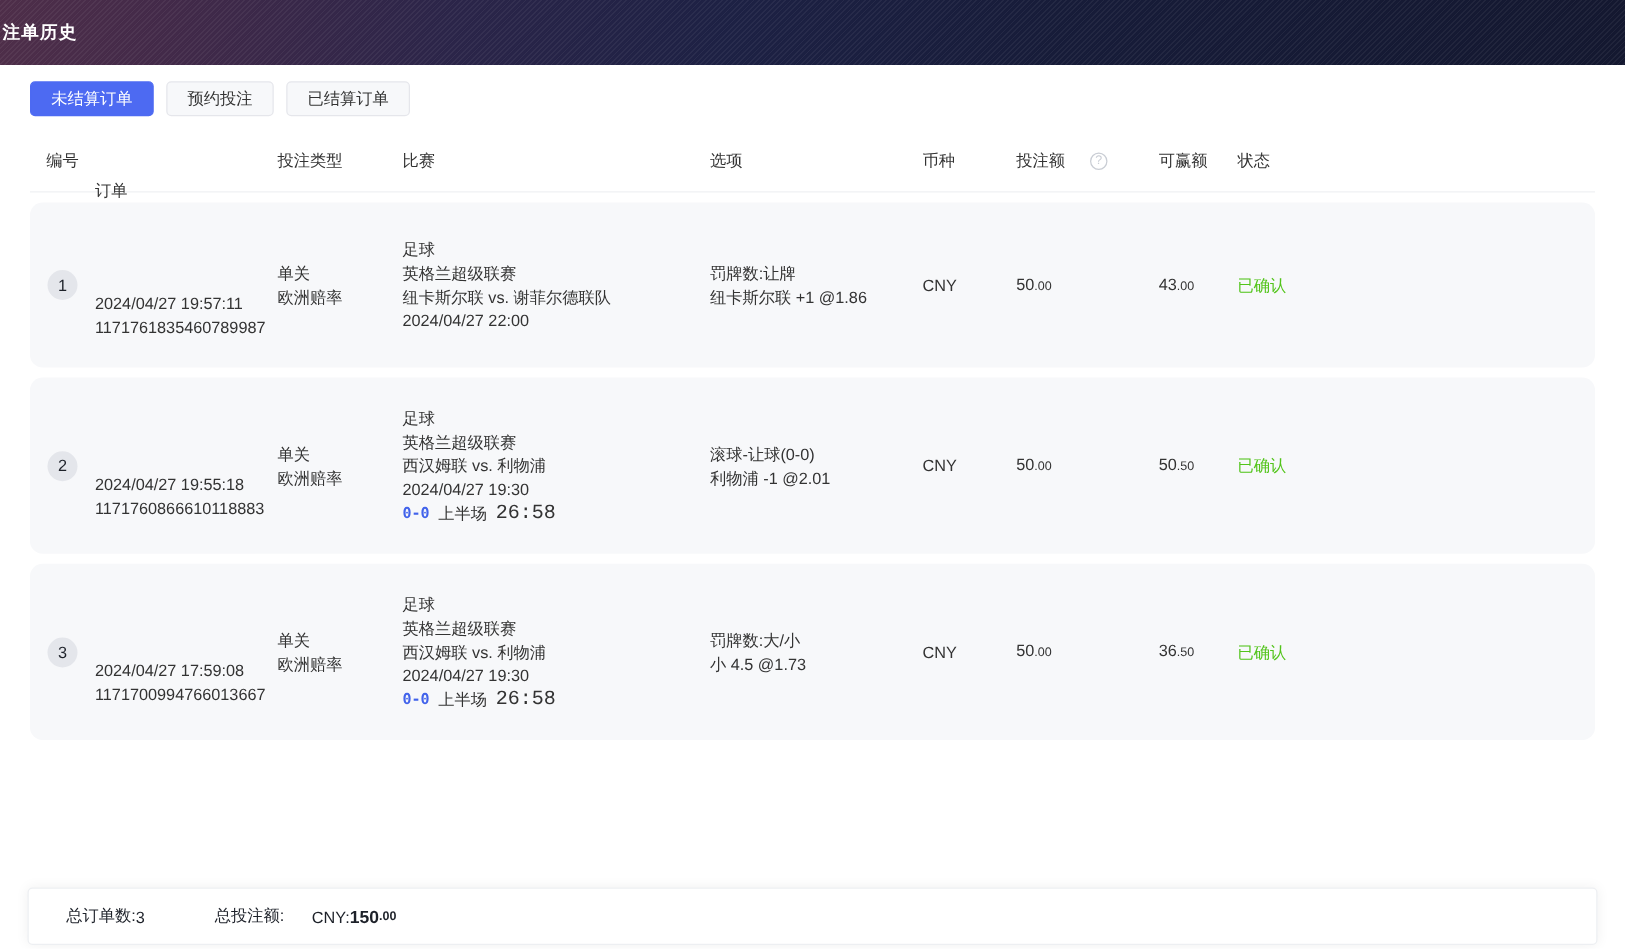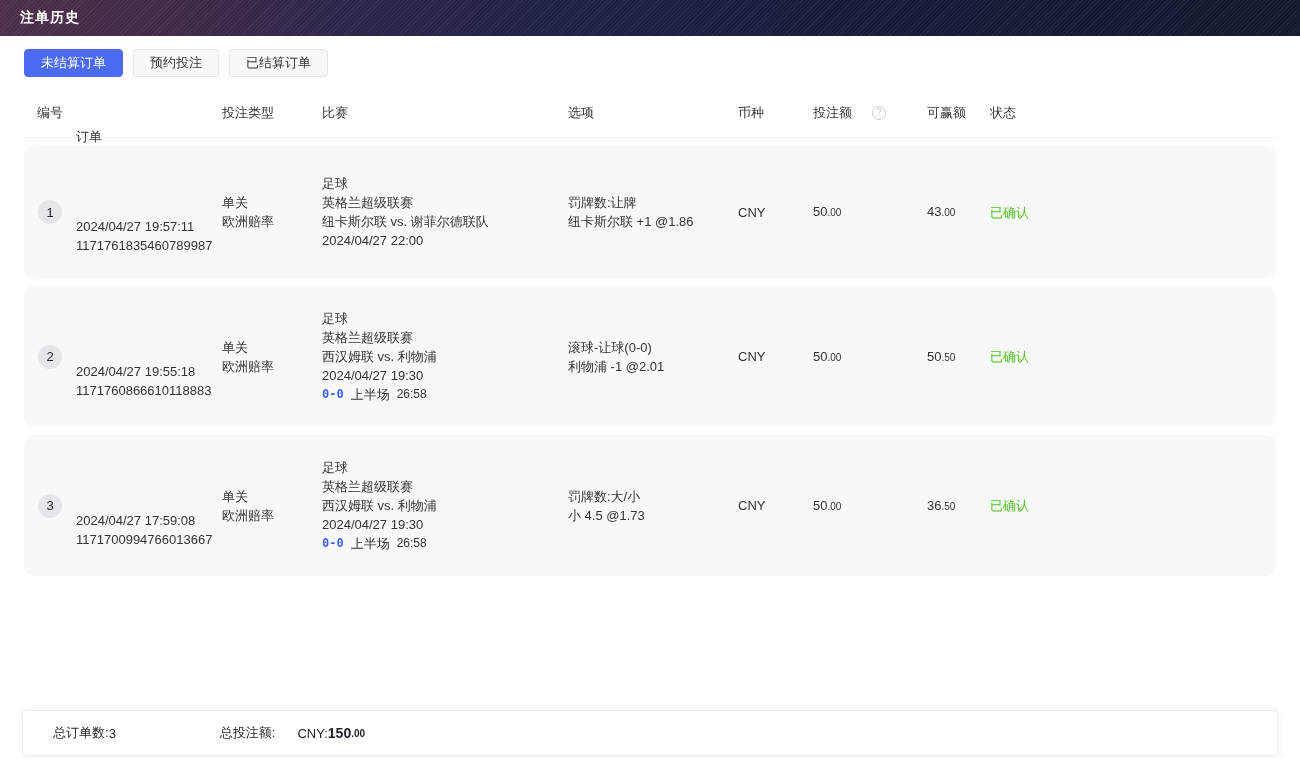--- a/index.html
+++ b/index.html
@@ -7,24 +7,24 @@
   body {
     position: relative;
     background: #ffffff;
     font-family: "Liberation Sans", "DejaVu Sans", sans-serif;
     color: #333333;
     overflow: hidden;
   }
 
   
   .topbar {
-    height: 36px;
+    height: 52px;
     display: flex;
     align-items: center;
-    padding: 0 20px;
+    padding: 0 2px;
     background-image:
       repeating-linear-gradient(135deg, rgba(255,255,255,0.05) 0px, rgba(255,255,255,0.05) 1px, transparent 1px, transparent 3px),
       linear-gradient(97deg, #4e2e49 0%, #432a49 10%, #2b2549 28%, #1d2144 45%, #171c39 65%, #141830 100%);
   }
   .topbar-title { color: #ffffff; font-size: 14px; font-weight: bold; letter-spacing: 1px; }
 
   
   .tabs { display: flex; gap: 10px; padding: 13px 24px 12px; }
   .tab {
     height: 28px; padding: 0 16px; border-radius: 4px;
@@ -61,34 +61,34 @@
     padding: 23px 0; margin-bottom: 8px;
     font-size: 13px; line-height: 19px;
   }
   .badge {
     width: 24px; height: 24px; border-radius: 50%;
     background: #e4e6eb; color: #1d2129; font-size: 13px;
     display: flex; align-items: center; justify-content: center;
   }
   .live { display: flex; align-items: center; gap: 7px; }
   .score { color: #4263eb; font-family: "DejaVu Sans Mono", monospace; font-size: 12px; font-weight: bold; }
-  .clock { color: #333; font-family: Liberation Sans, sans-serif; font-size: 12px; }
+  .clock { color: #333; font-family: Liberation Mono, monospace; font-size: 16px; }
   .status-ok { color: #52c41a; }
   .dec { font-size: 10px; }
   .dec::before { content: "."; }
 
   
   .footer {
     position: absolute; left: 22px; right: 22px; top: 710px; height: 46px;
     background: #ffffff; border: 1px solid #edeff2; border-radius: 4px;
     box-shadow: 0 0 10px rgba(31,35,41,0.06);
     display: flex; align-items: center; padding: 0 30px;
     font-size: 13px; color: #1d2129;
   }
-  .footer .grp2 { margin-left: 104px; }
+  .footer .grp2 { margin-left: 56px; }
   .footer .amount { margin-left: 22px; display: inline-flex; align-items: center; }
   .footer .amount .num { font-weight: bold; font-size: 14px; }
   .footer .amount .dec { font-weight: bold; }
 </style>
 </head>
 <body>
 
 <div class="topbar">
   <span class="topbar-title">注单历史</span>
 </div>

